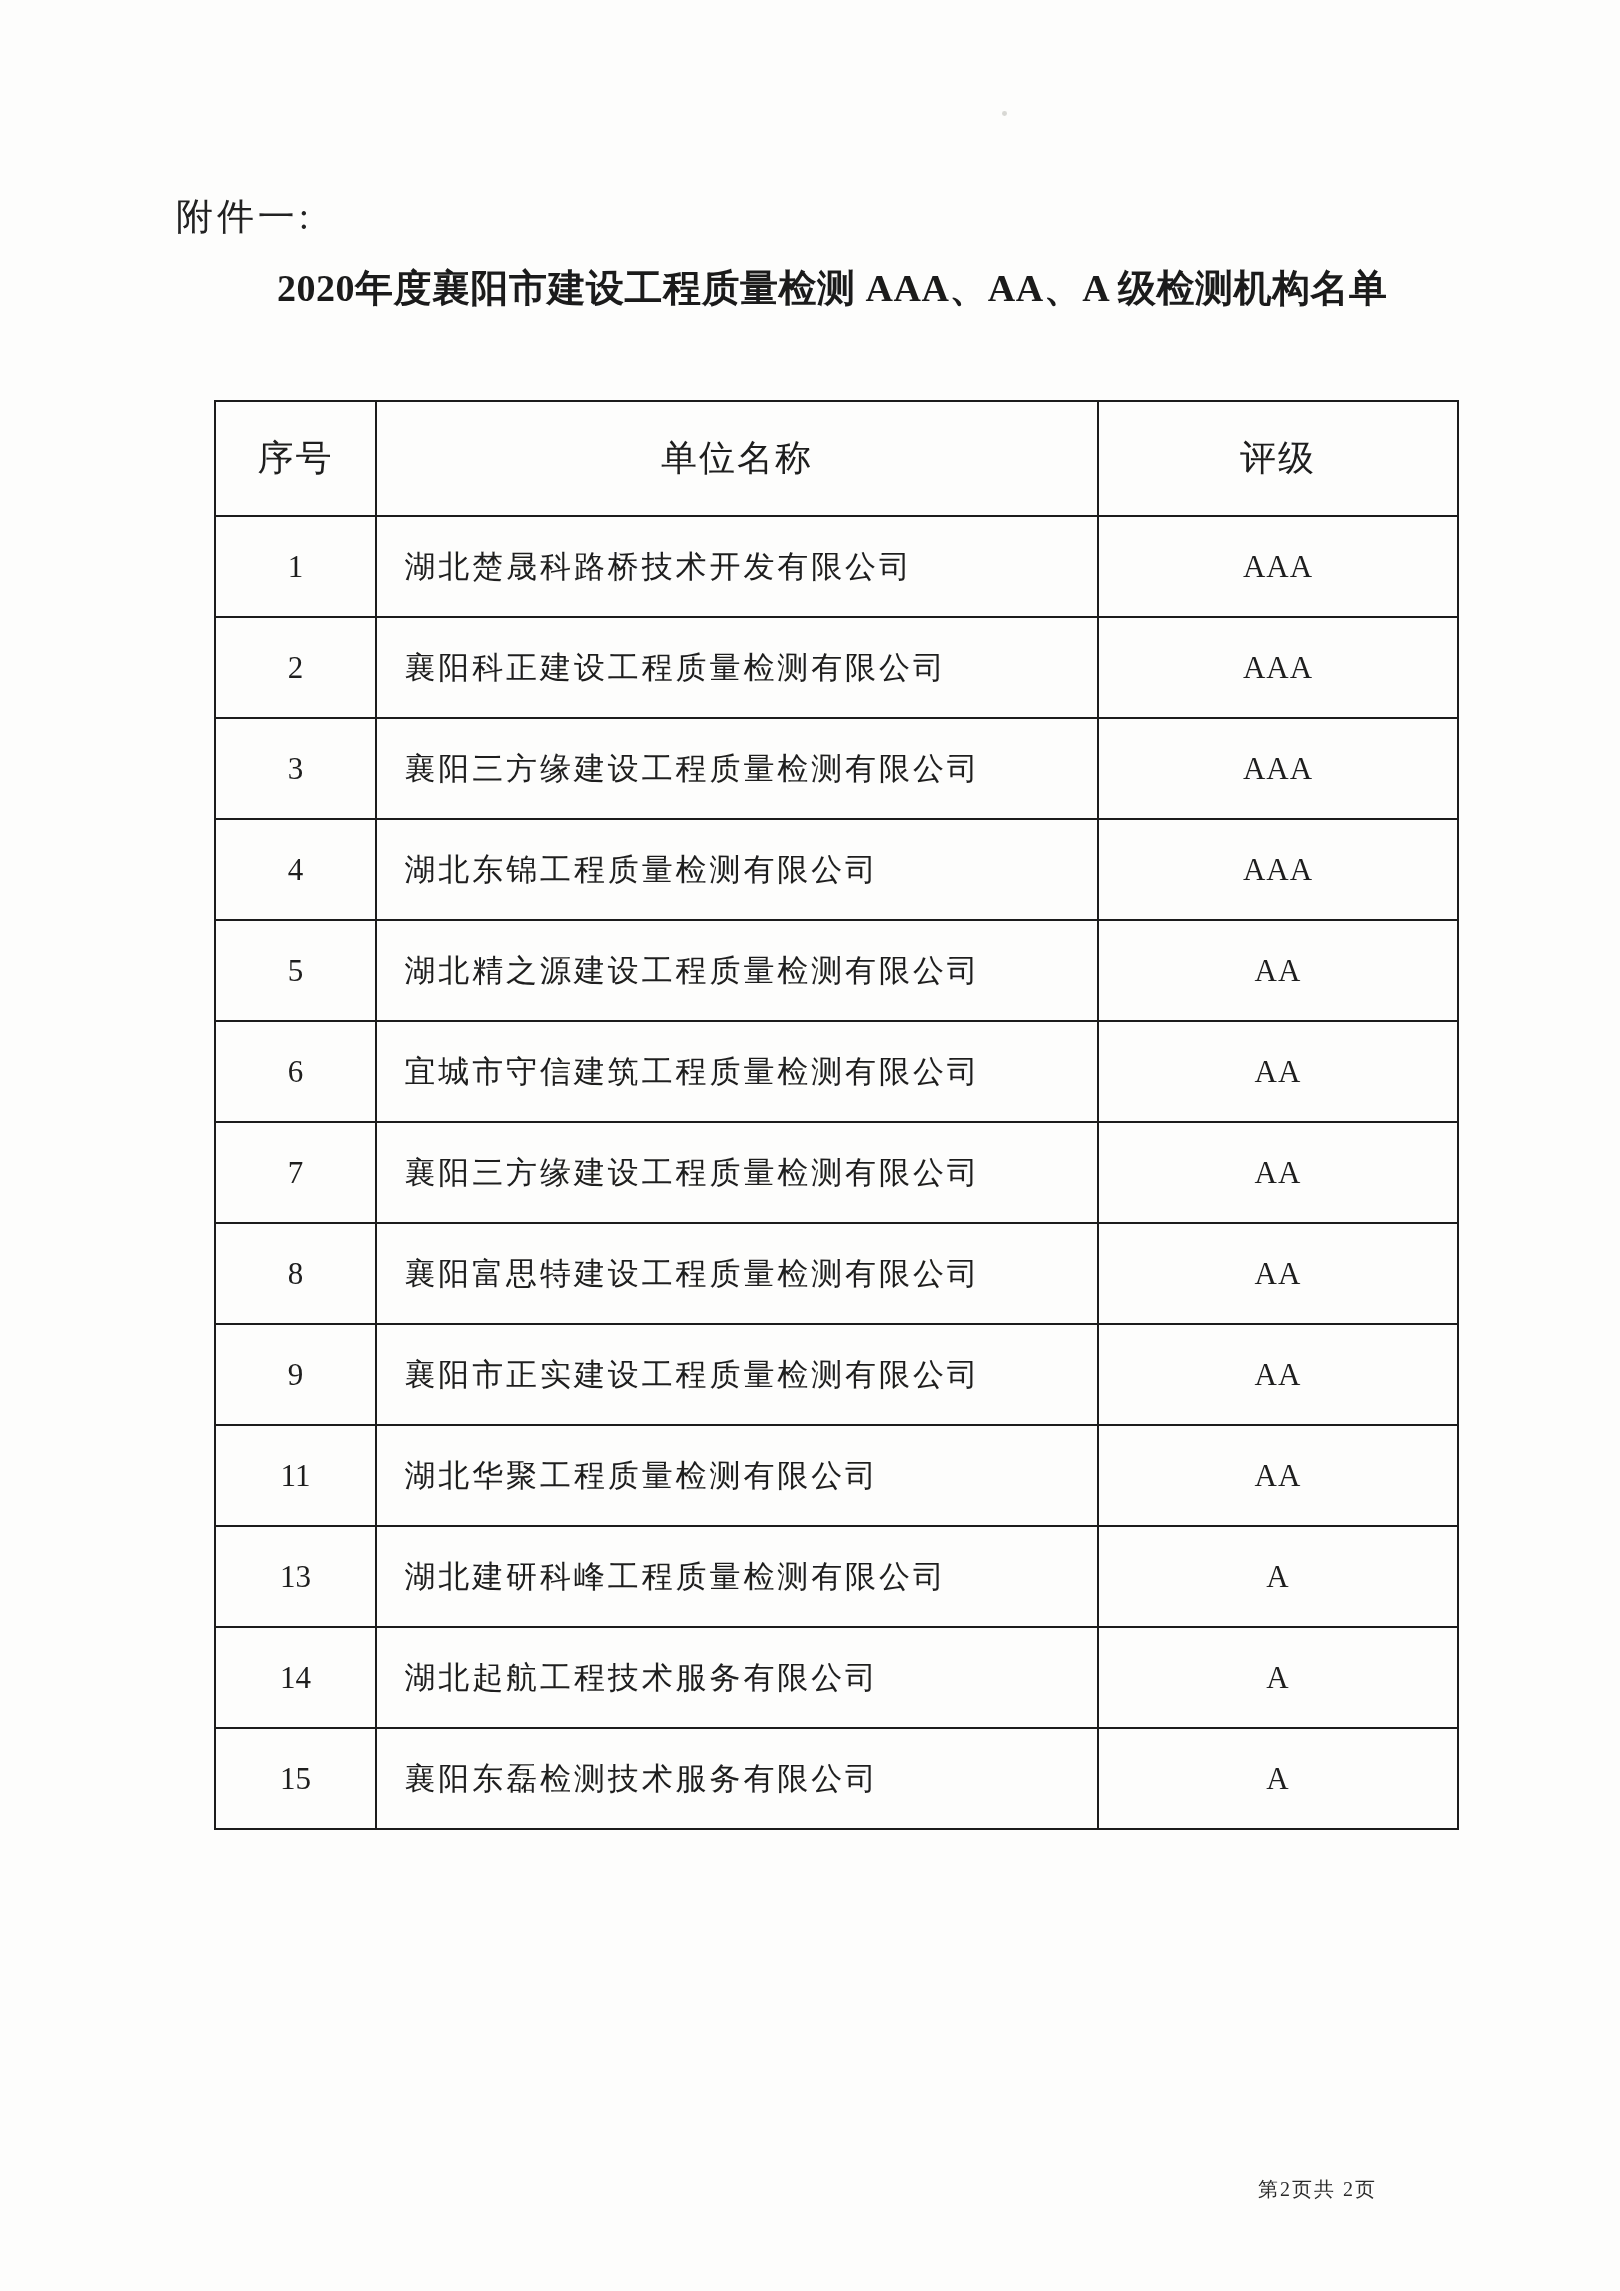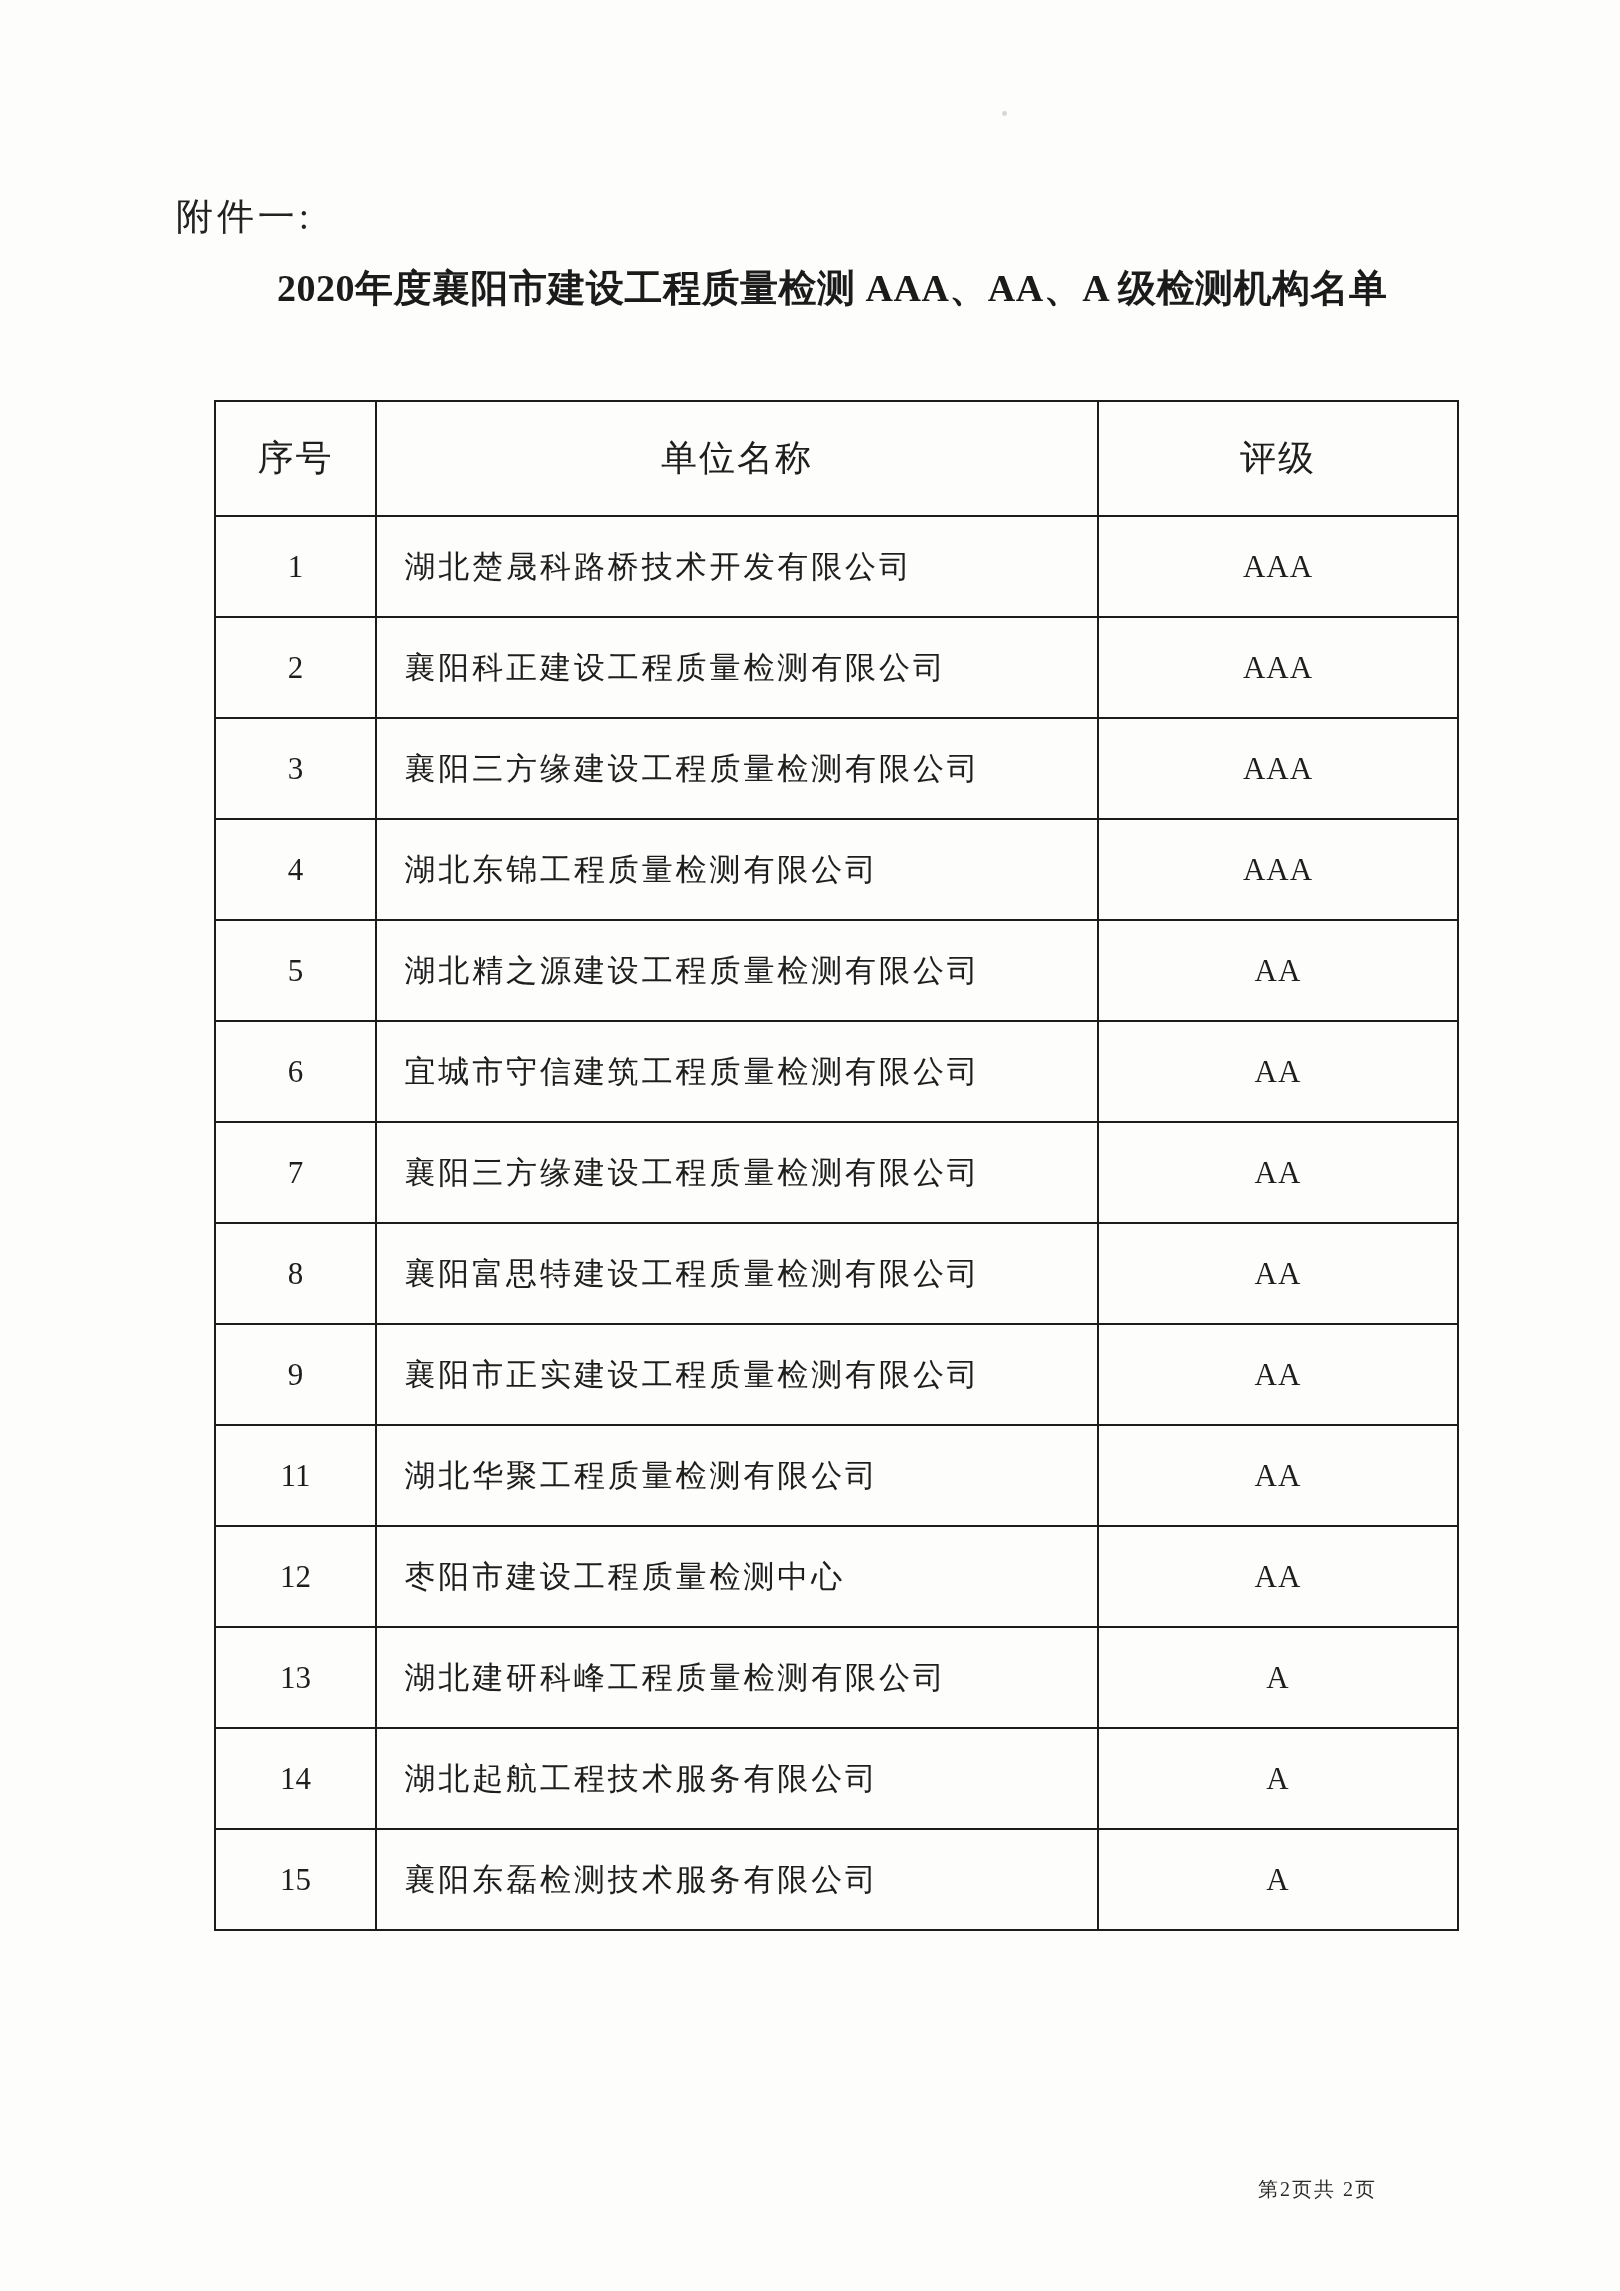--- a/index.html
+++ b/index.html
@@ -177,25 +177,20 @@
           <td class="cell-rating">AA</td>
         </tr>
 
 
         <tr>
           <td class="cell-no">11</td>
           <td class="cell-name">湖北华聚工程质量检测有限公司</td>
           <td class="cell-rating">AA</td>
         </tr>
 
-        <tr>
-          <td class="cell-no">12</td>
-          <td class="cell-name">枣阳市建设工程质量检测中心</td>
-          <td class="cell-rating">AA</td>
-        </tr>
 
         <tr>
           <td class="cell-no">13</td>
           <td class="cell-name">湖北建研科峰工程质量检测有限公司</td>
           <td class="cell-rating">A</td>
         </tr>
 
         <tr>
           <td class="cell-no">14</td>
           <td class="cell-name">湖北起航工程技术服务有限公司</td>

